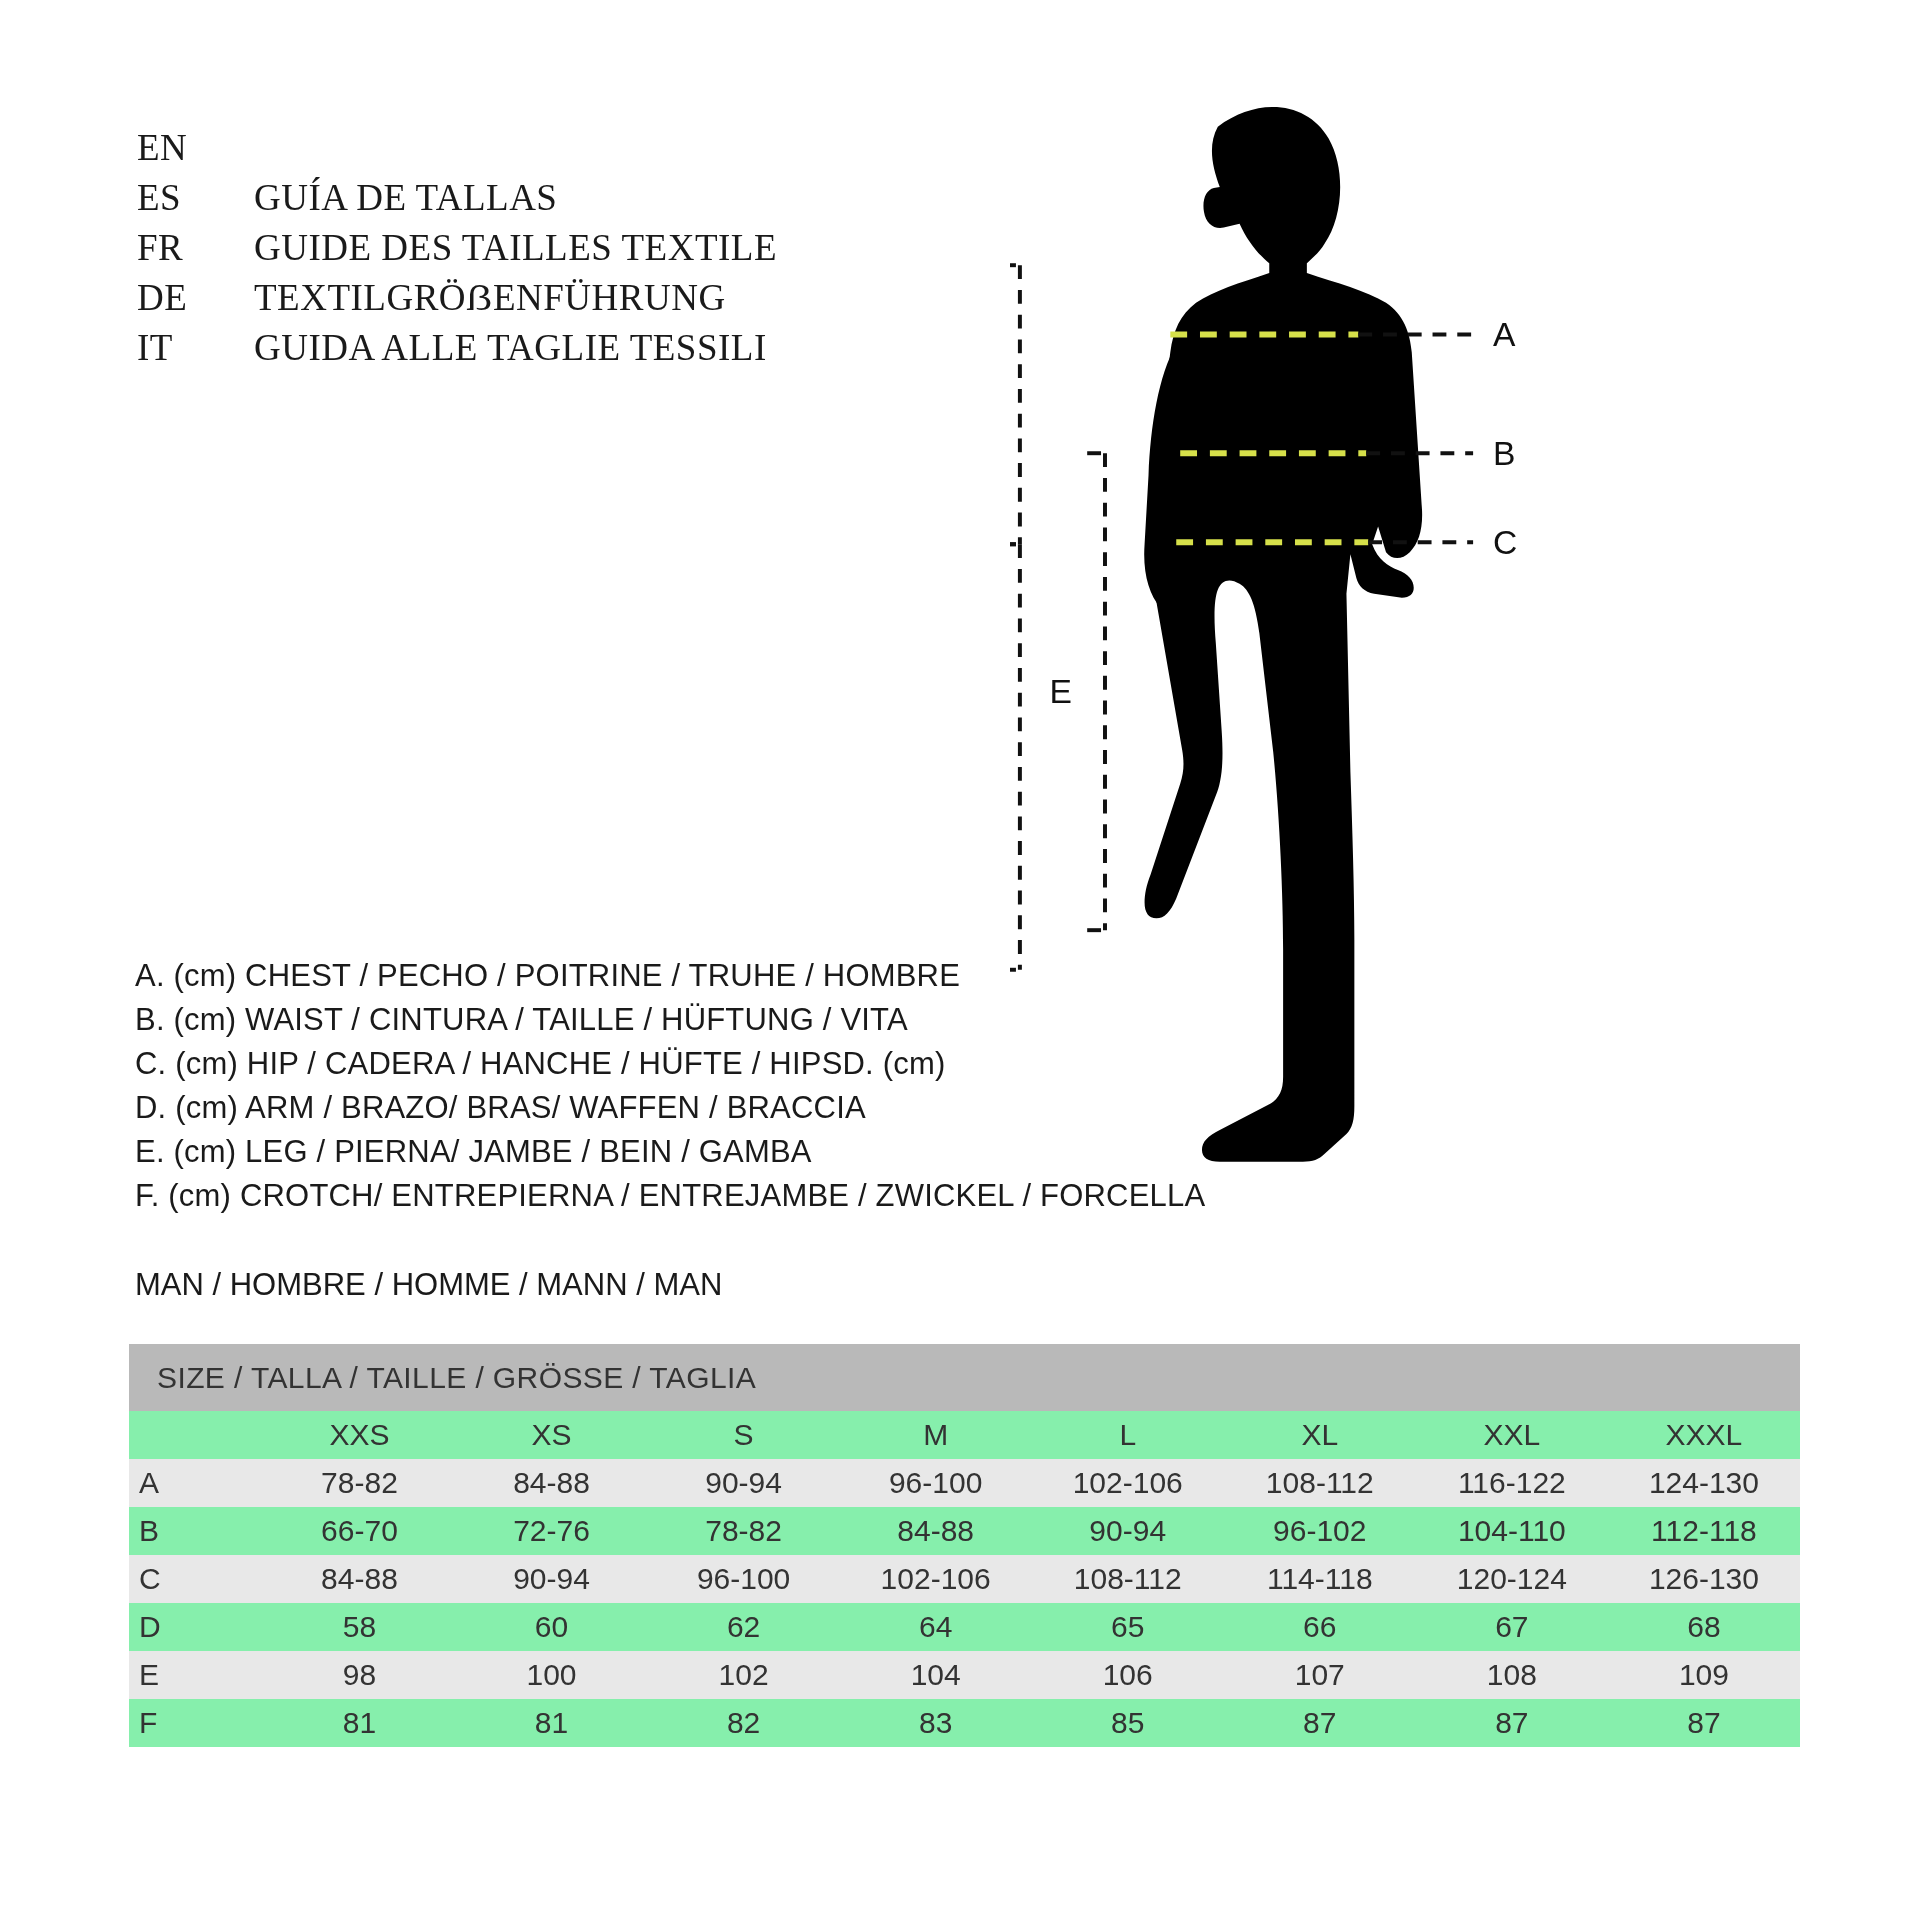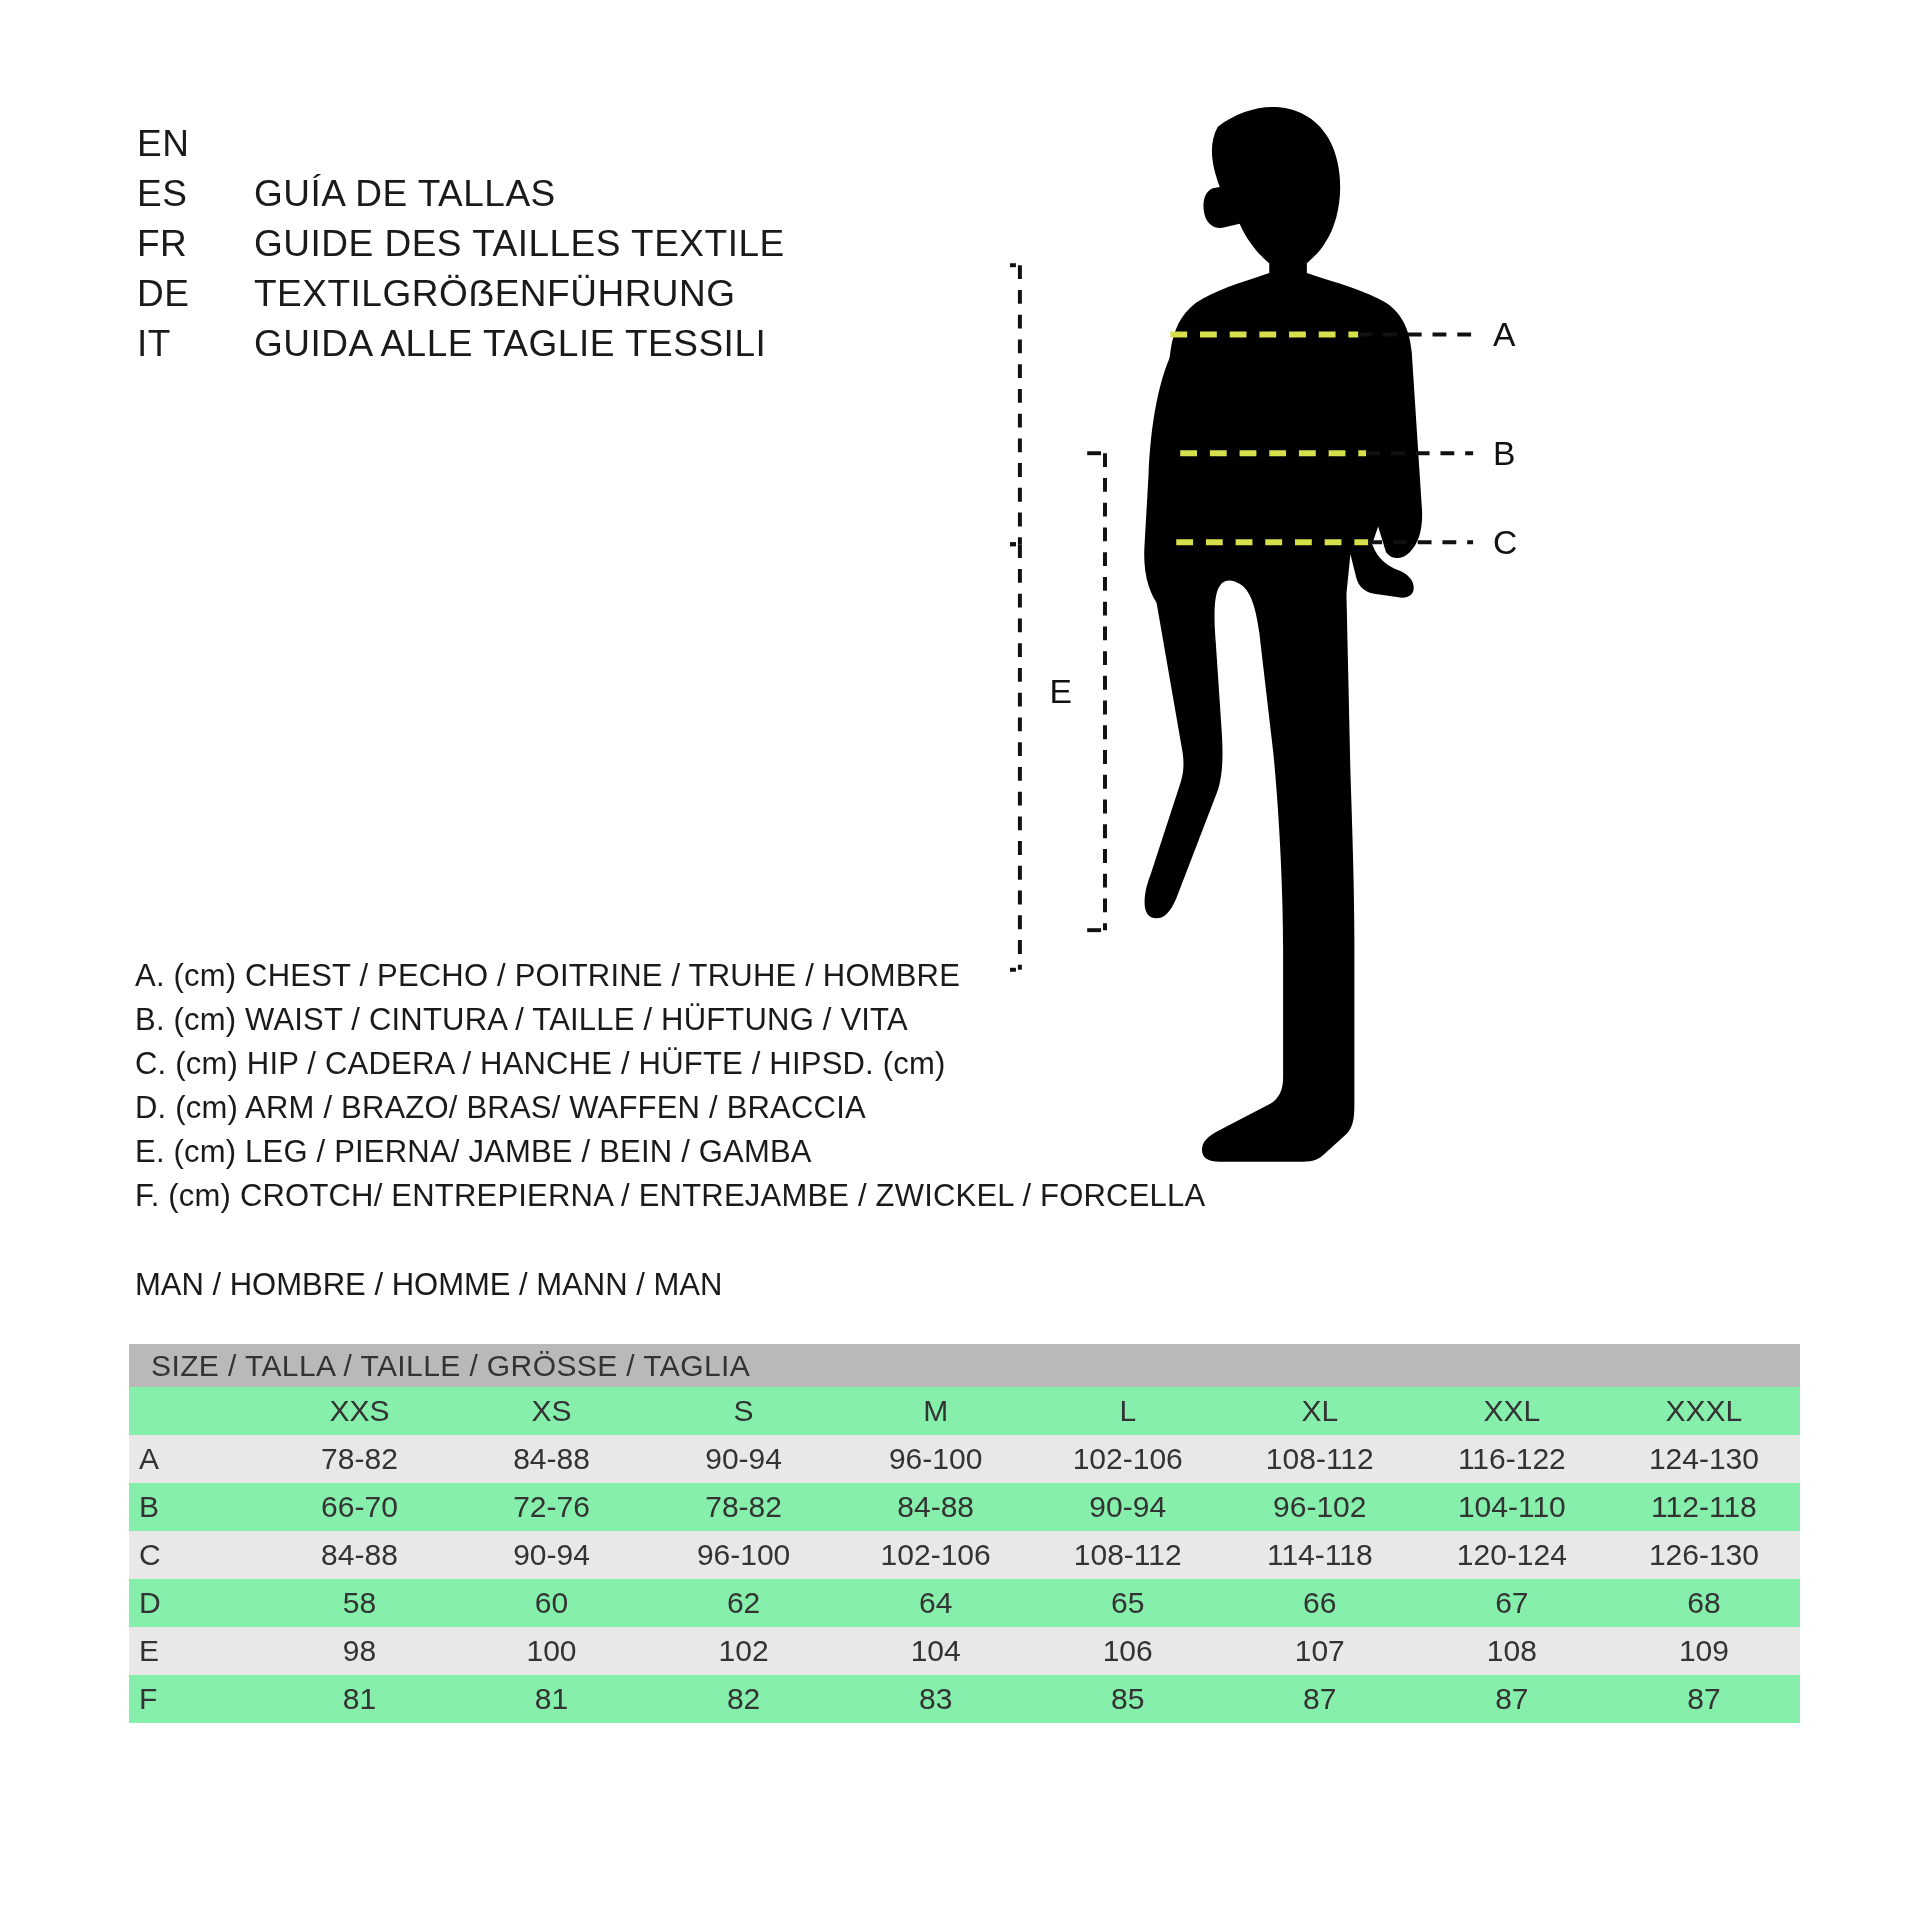--- a/index.html
+++ b/index.html
@@ -17,24 +17,25 @@
   }
 
   
   .lang-block {
     position: absolute;
     left: 137px;
     top: 119px;
   }
   .lang-row {
     display: flex;
-    align-items: center;
+    align-items: flex-end;
     height: 50px;
     font-size: 37px;
     letter-spacing: 0.5px;
+    font-family: Liberation Serif, serif;
   }
   .lang-code {
     width: 117px;
     flex: 0 0 117px;
   }
   .lang-title {
     white-space: nowrap;
   }
 
   
@@ -81,22 +82,22 @@
   }
   .band-head {
     background: #b9b9b9;
     text-align: left;
     font-size: 30px;
     color: #3a3a3a;
     letter-spacing: 0.4px;
   }
   .band-head td {
     text-align: left;
-    padding-left: 22px;
-    height: 43px;
+    padding-left: 28px;
+    height: 67px;
   }
   .row-alt {
     background: #e8e8e8;
   }
   .row-plain {
     background: #86efac;
   }
   .col-size {
     width: 170px;
   }

